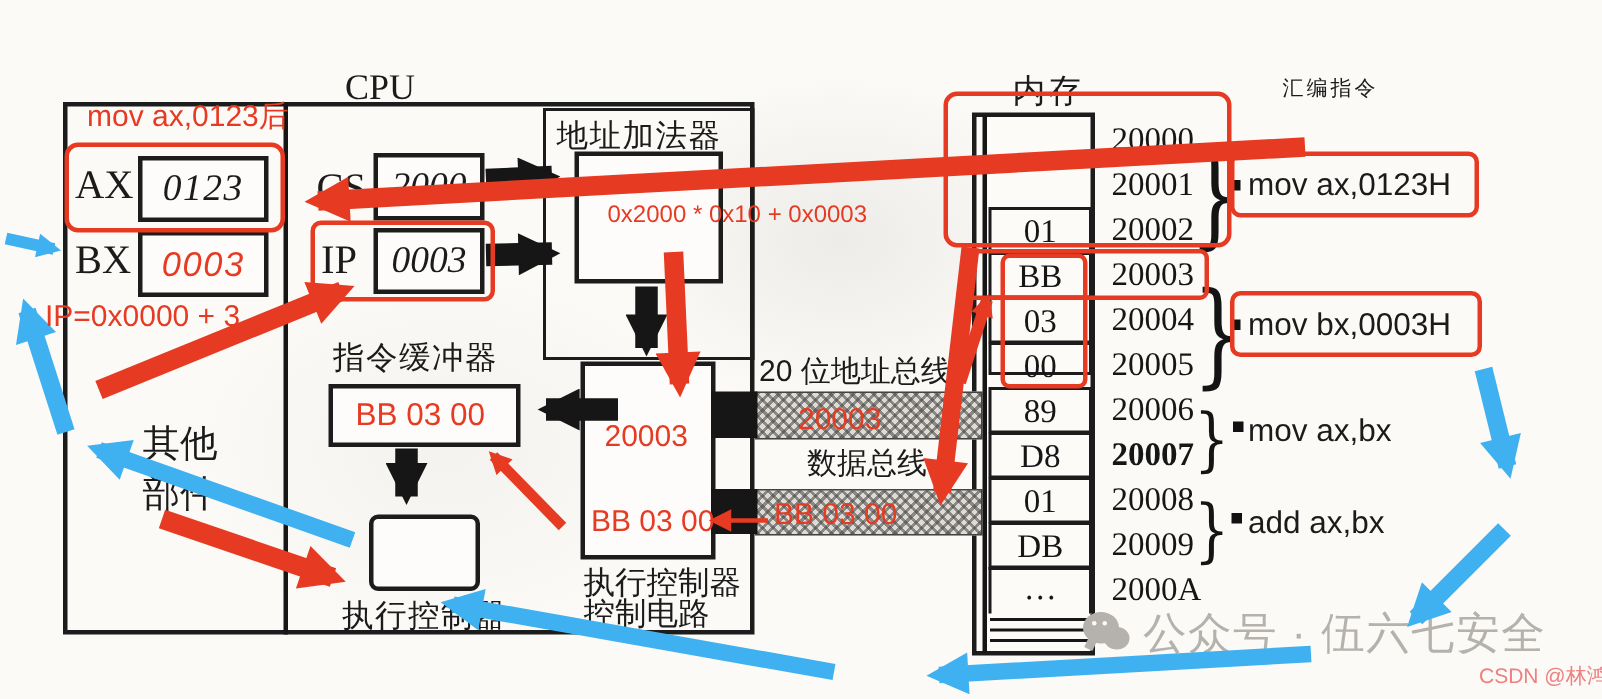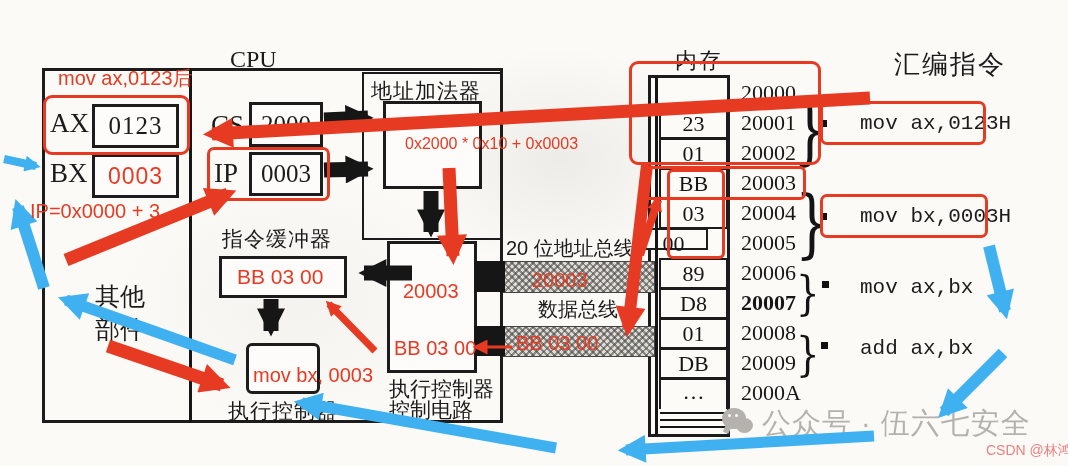--- a/index.html
+++ b/index.html
@@ -7,23 +7,23 @@
   #stage{
     position:relative;width:1068px;height:466px;overflow:hidden;
     background:
       radial-gradient(220px 160px at 560px 160px, rgba(205,202,198,.30), rgba(205,202,198,0) 70%),
       radial-gradient(260px 180px at 300px 300px, rgba(210,207,203,.18), rgba(210,207,203,0) 70%),
       #fbfaf7;
     font-family:"Liberation Sans", sans-serif;
   }
   .abs{position:absolute;line-height:1;white-space:nowrap;}
   .serif{font-family:"Liberation Serif", serif;color:#1b1b1b;}
-  .mono{font-family:Liberation Mono, monospace;color:#1b1b1b;margin-left:28px;}
+  .mono{font-family:Liberation Sans, sans-serif;color:#1b1b1b;}
   .cn{font-family:"Liberation Sans", sans-serif;color:#1b1b1b;}
-  .box{position:absolute;border:3px solid #1c1c1c;background:#fdfcfa;}
+  .box{position:absolute;border:3px solid #1c1c1c;background:#fdfcfa;font-style:italic;}
   .redtxt{color:#e63a22;font-family:"Liberation Sans", sans-serif;z-index:7;}
   .redrect{position:absolute;border:3.5px solid #e63a22;border-radius:9px;background:transparent;z-index:5;}
   .blackbar{position:absolute;background:#161616;z-index:2;}
   .bus{position:absolute;z-index:1;
     background:
       repeating-linear-gradient(45deg, rgba(70,68,66,.55) 0 2px, rgba(0,0,0,0) 2px 5px),
       repeating-linear-gradient(-45deg, rgba(70,68,66,.55) 0 2px, rgba(0,0,0,0) 2px 5px),
       #dedbd5;
     border:1px solid #444;}
   .cell{position:absolute;border:2px solid #1c1c1c;background:#fcfbf8;
@@ -68,21 +68,20 @@
   <div class="box" style="left:362px;top:72px;width:141px;height:168px;border-width:2.5px;background:transparent;"></div>
   <div class="abs cn" style="left:371px;top:80px;font-size:21px;letter-spacing:1px;">地址加法器</div>
   <div class="box" style="left:383px;top:101px;width:99px;height:88px;"></div>
   <div class="abs redtxt" style="left:405px;top:136px;font-size:16px;">0x2000 * 0x10 + 0x0003</div>
 
   <div class="abs cn" style="left:222px;top:228px;font-size:21px;letter-spacing:1px;">指令缓冲器</div>
   <div class="box" style="left:219px;top:256px;width:128px;height:42px;"></div>
   <div class="abs redtxt" style="left:237px;top:266px;font-size:21px;">BB 03 00</div>
 
   <div class="box" style="left:246px;top:343px;width:74px;height:51px;border-radius:6px;"></div>
-  <div class="abs redtxt" style="left:253px;top:365px;font-size:20px;">mov bx, 0003</div>
   <div class="abs cn" style="left:228px;top:400px;font-size:21px;letter-spacing:1px;">执行控制器</div>
 
   <div class="box" style="left:387px;top:241px;width:90px;height:132px;"></div>
   <div class="abs redtxt" style="left:403px;top:281px;font-size:20px;">20003</div>
   <div class="abs redtxt" style="left:394px;top:338px;font-size:20px;">BB 03 00</div>
   <div class="abs cn" style="left:389px;top:378px;font-size:21px;">执行控制器</div>
   <div class="abs cn" style="left:389px;top:399px;font-size:21px;">控制电路</div>
 
   <div class="abs cn" style="left:506px;top:238px;font-size:20px;">20 位地址总线</div>
   <div class="bus" style="left:503px;top:261px;width:152px;height:32px;"></div>
@@ -93,25 +92,24 @@
   <div class="blackbar" style="left:474px;top:261px;width:31px;height:31px;"></div>
   <div class="blackbar" style="left:474px;top:326px;width:31px;height:30px;"></div>
 
   <div class="abs cn" style="left:675px;top:50px;font-size:22px;letter-spacing:2px;">内存</div>
   <div class="box" style="left:648px;top:75px;width:82px;height:362px;background:#fcfbf8;"></div>
   <div class="blackbar" style="left:655px;top:77px;width:3px;height:358px;"></div>
   <div class="blackbar" style="left:660px;top:412px;width:68px;height:2px;"></div>
   <div class="blackbar" style="left:660px;top:419px;width:68px;height:2px;"></div>
   <div class="blackbar" style="left:660px;top:426px;width:68px;height:2px;"></div>
 
-  <div class="cell" style="left:659px;top:108px;width:69px;height:31px;line-height:28px;">23</div>
   <div class="cell" style="left:659px;top:138px;width:69px;height:31px;line-height:28px;">01</div>
   <div class="cell" style="left:659px;top:168px;width:69px;height:31px;line-height:28px;">BB</div>
   <div class="cell" style="left:659px;top:198px;width:69px;height:31px;line-height:28px;">03</div>
-  <div class="cell" style="left:639px;top:228px;width:69px;height:22px;line-height:28px;">00</div>
+  <div class="cell" style="left:659px;top:228px;width:69px;height:22px;line-height:28px;">00</div>
   <div class="cell" style="left:659px;top:258px;width:69px;height:31px;line-height:28px;">89</div>
   <div class="cell" style="left:659px;top:288px;width:69px;height:31px;line-height:28px;">D8</div>
   <div class="cell" style="left:659px;top:318px;width:69px;height:31px;line-height:28px;">01</div>
   <div class="cell" style="left:659px;top:348px;width:69px;height:31px;line-height:28px;">DB</div>
   <div class="cell" style="left:659px;top:378px;width:69px;height:31px;line-height:24px;border-bottom:none;">…</div>
 
   <div class="addr" style="left:741px;top:78px;">20000</div>
   <div class="addr" style="left:741px;top:108px;">20001</div>
   <div class="addr" style="left:741px;top:138px;">20002</div>
   <div class="addr" style="left:741px;top:168px;">20003</div>
@@ -120,21 +118,21 @@
   <div class="addr" style="left:741px;top:258px;">20006</div>
   <div class="addr" style="left:741px;top:288px;font-weight:bold;">20007</div>
   <div class="addr" style="left:741px;top:318px;">20008</div>
   <div class="addr" style="left:741px;top:348px;">20009</div>
   <div class="addr" style="left:741px;top:378px;">2000A</div>
 
   <div class="redrect" style="left:629px;top:61px;width:192px;height:104px;"></div>
   <div class="redrect" style="left:642px;top:166px;width:164px;height:34px;border-radius:6px;"></div>
   <div class="redrect" style="left:667px;top:169px;width:58px;height:90px;border-radius:6px;"></div>
 
-  <div class="abs cn" style="left:894px;top:51px;font-size:26px;letter-spacing:2px;">汇编指令</div>
+  <div class="abs cn" style="left:855px;top:51px;font-size:14px;letter-spacing:2px;">汇编指令</div>
 
   <div class="brace" style="left:793px;top:86px;font-size:54px;transform:scaleY(1.40);">}</div>
   <div class="brace" style="left:795px;top:179px;font-size:54px;transform:scaleY(1.40);">}</div>
   <div class="brace" style="left:796px;top:266px;font-size:37px;transform:scaleY(1.25);">}</div>
   <div class="brace" style="left:796px;top:327px;font-size:37px;transform:scaleY(1.25);">}</div>
 
   <div class="bullet" style="left:820px;top:120px;"></div>
   <div class="bullet" style="left:820px;top:213px;"></div>
   <div class="bullet" style="left:822px;top:281px;"></div>
   <div class="bullet" style="left:821px;top:342px;"></div>

